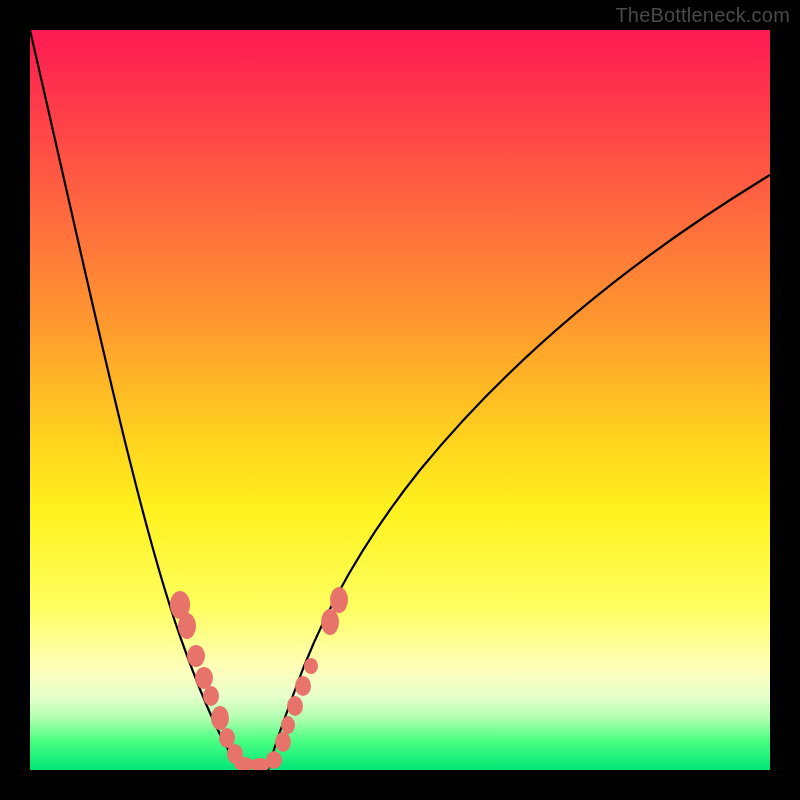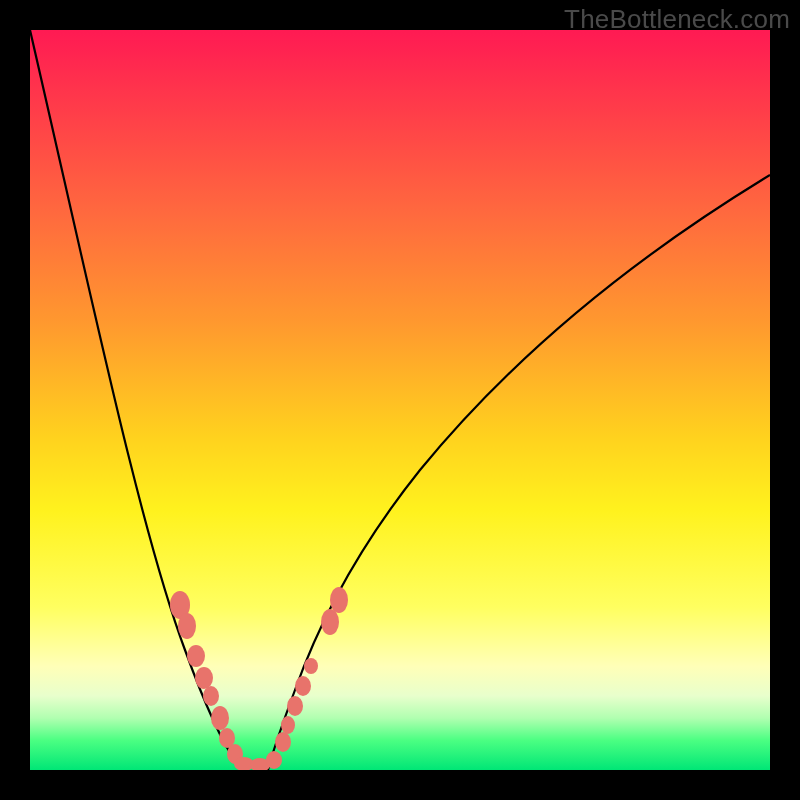--- a/index.html
+++ b/index.html
@@ -39,21 +39,21 @@
       #b0ffb0 93%,
       #4bff82 96%,
       #00e676 100%
     );
   }
   .watermark {
     position: absolute;
     top: 4px;
     right: 10px;
     color: #4a4a4a;
-    font-size: 26px;
+    font-size: 20px;
     font-weight: 500;
     letter-spacing: 0.2px;
     user-select: none;
   }
   svg.curve {
     position: absolute;
     left: 0;
     top: 0;
     width: 740px;
     height: 740px;

